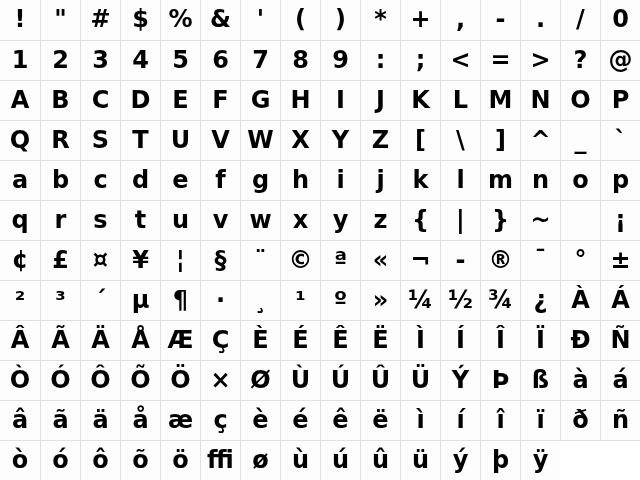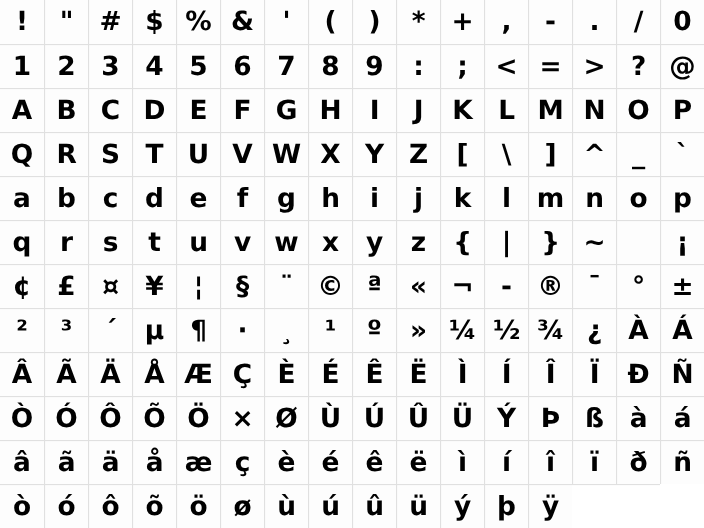--- a/index.html
+++ b/index.html
@@ -214,20 +214,21 @@
     <div class="c">í</div>
     <div class="c">î</div>
     <div class="c">ï</div>
     <div class="c">ð</div>
     <div class="c">ñ</div>
     <div class="c fc">ò</div>
     <div class="c">ó</div>
     <div class="c">ô</div>
     <div class="c">õ</div>
     <div class="c">ö</div>
+    <div class="c">ffi</div>
     <div class="c">ø</div>
     <div class="c">ù</div>
     <div class="c">ú</div>
     <div class="c">û</div>
     <div class="c">ü</div>
     <div class="c">ý</div>
     <div class="c">þ</div>
     <div class="c">ÿ</div>
     <div class="c void"></div>
     <div class="c void"></div>

